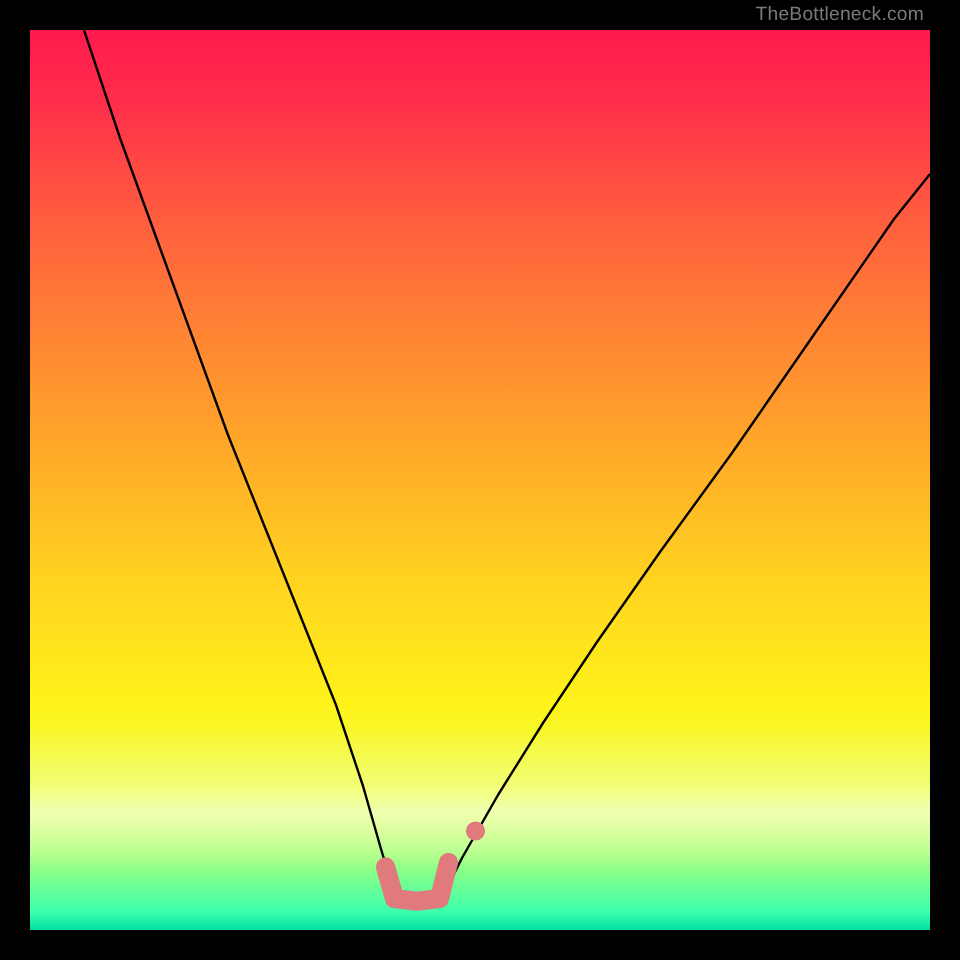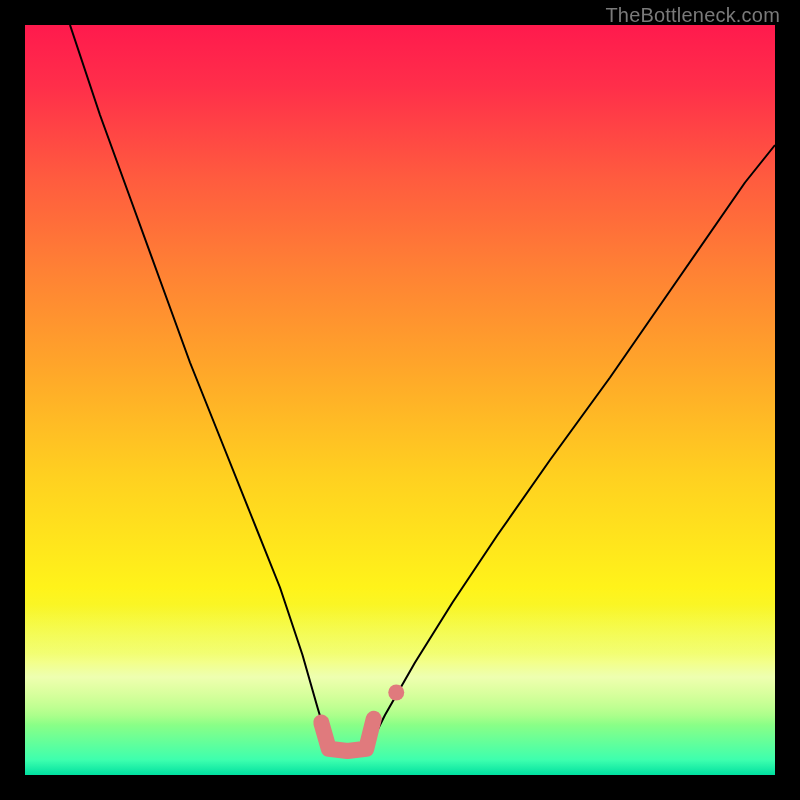--- a/index.html
+++ b/index.html
@@ -58,23 +58,23 @@
       rgba(255,255,200,0.35) 40%,
       rgba(255,255,235,0.6) 60%,
       rgba(255,255,235,0.25) 85%,
       rgba(255,255,255,0) 100%
     );
     pointer-events: none;
   }
   .watermark {
     position: absolute;
     top: 4px;
-    right: 20px;
+    right: 30px;
     color: #7a7a7a;
-    font-size: 20px;
+    font-size: 16px;
     font-weight: 500;
     letter-spacing: 0.2px;
     user-select: none;
   }
   svg.curve {
     position: absolute;
     inset: 0;
   }
 </style>
 </head>

